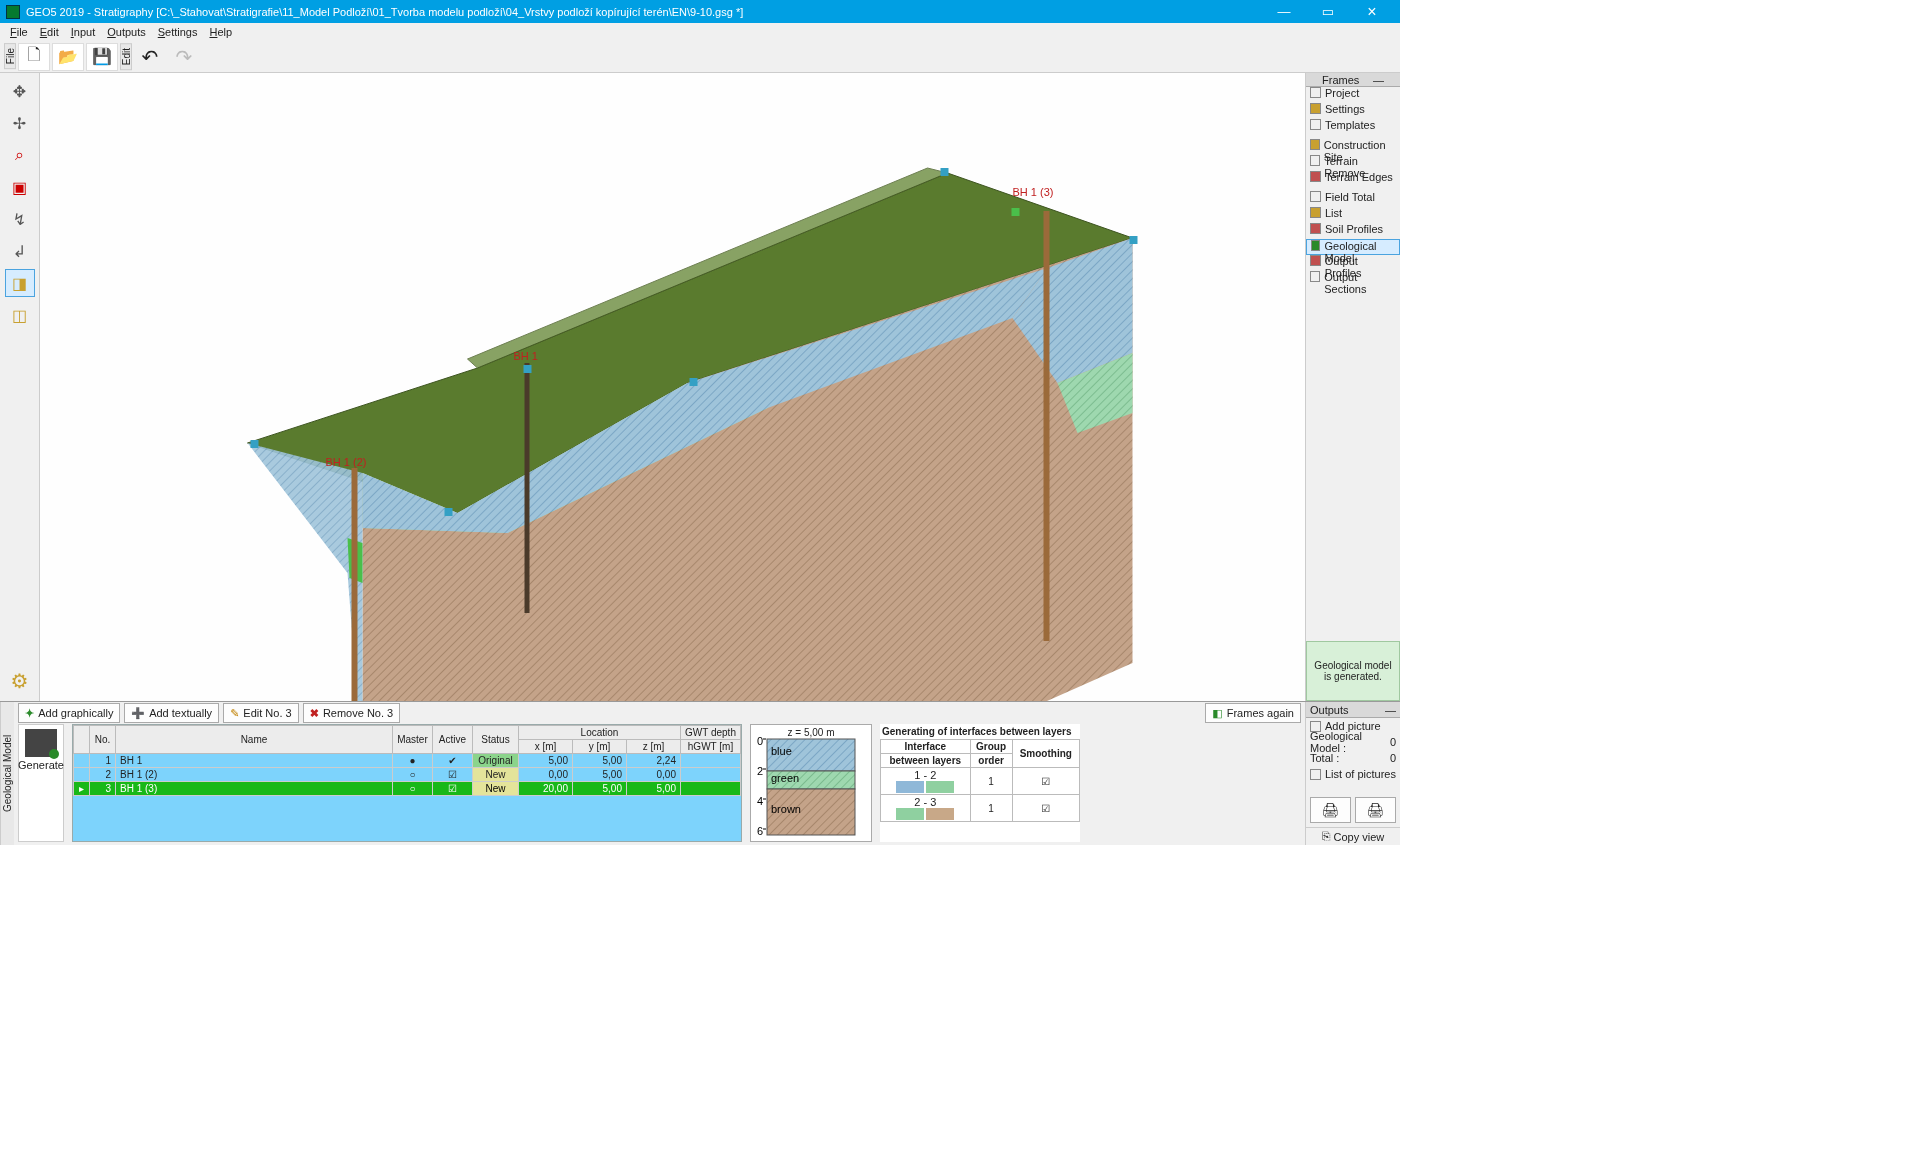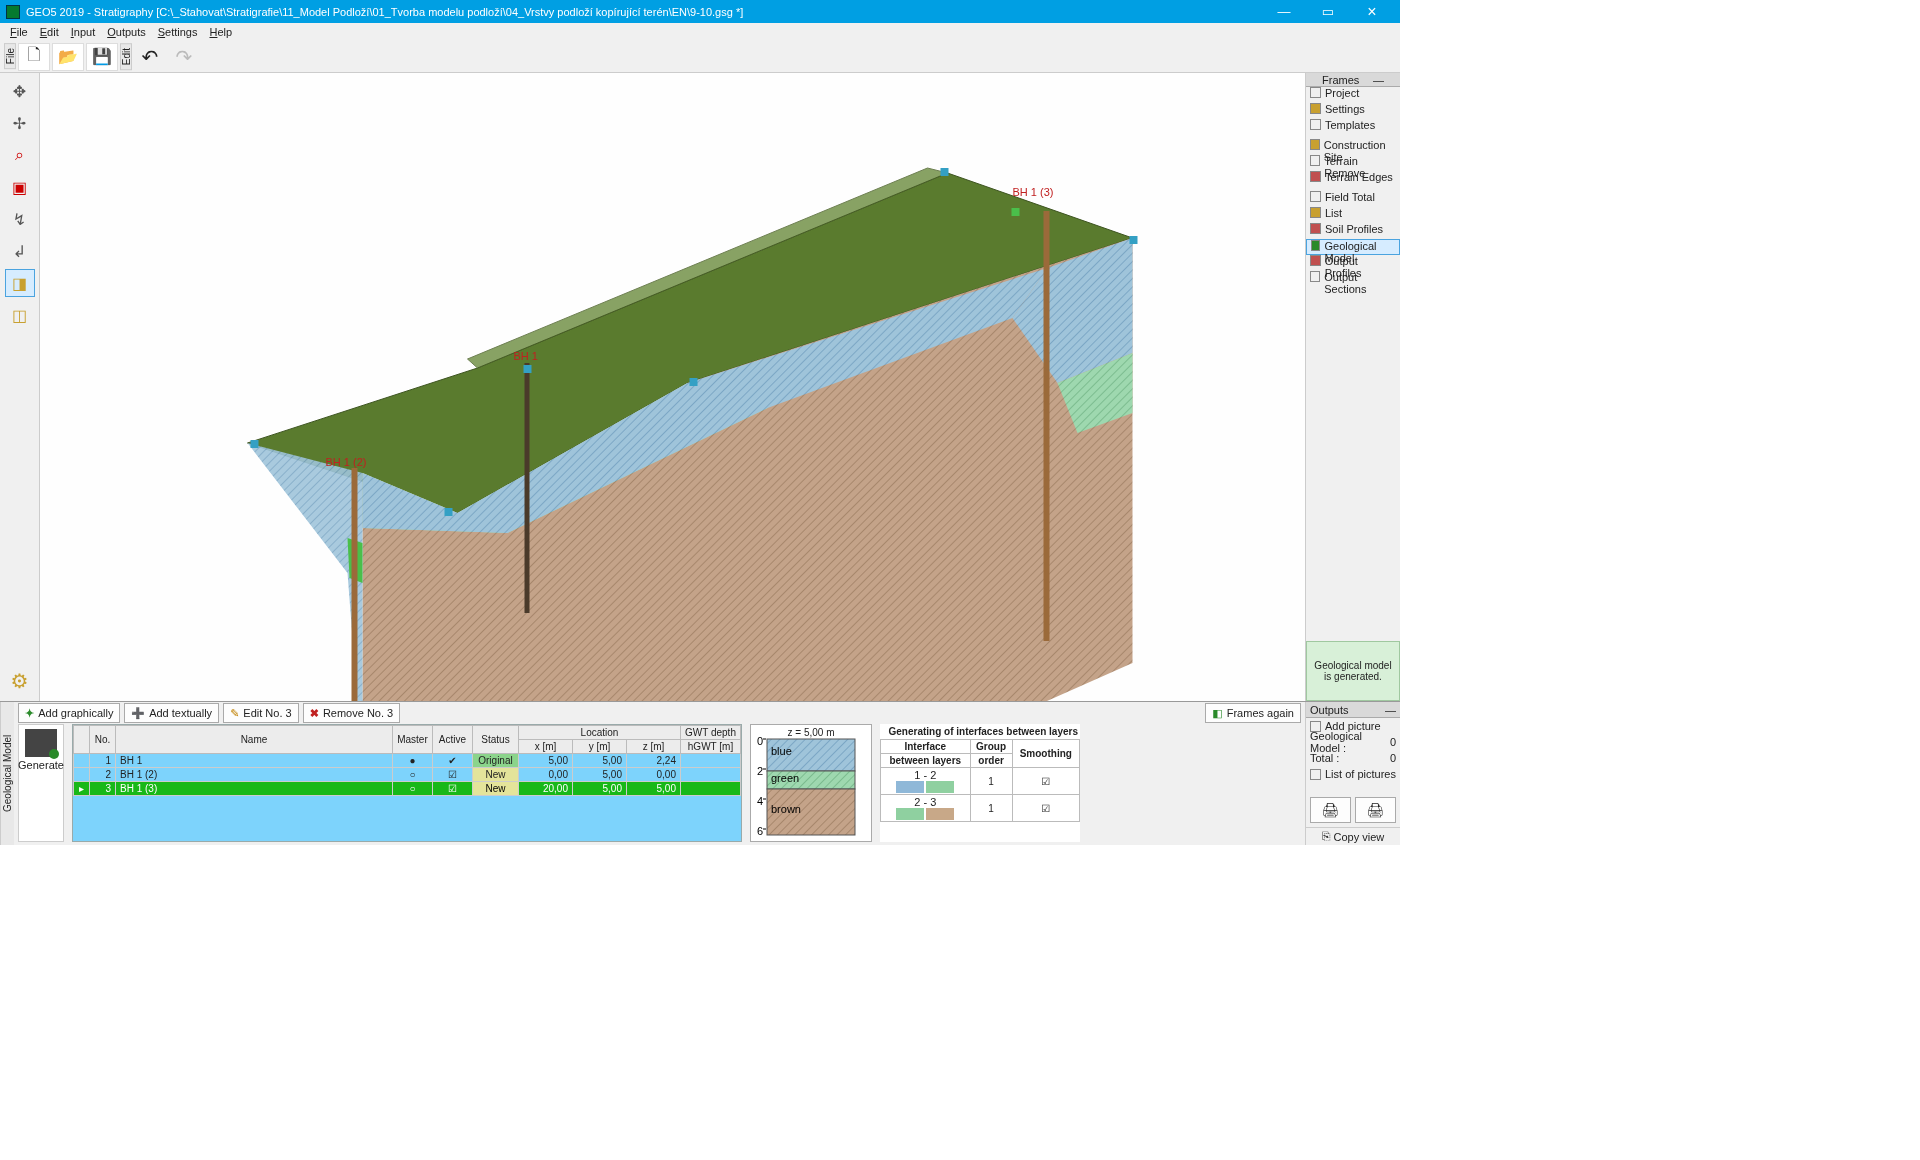--- a/index.html
+++ b/index.html
@@ -47,21 +47,21 @@
 table.grid td{border:1px solid #ccc;padding:1px 4px;font-size:10px;text-align:right;height:14px}
 table.grid td.l{text-align:left}
 table.grid td.c{text-align:center}
 tr.selrow td{background:#18b818;color:#fff}
 tr.selrow td.status{background:#e4e49a;color:#000}
 td.status-orig{background:#8bd48b}
 td.status-new{background:#e4e49a}
 .soilcol{width:122px;background:#fff;border:1px solid #aaa;position:relative}
 .soilcol .zlab{position:absolute;left:0;right:0;top:2px;text-align:center;font-size:10px}
 .interf{width:200px;background:#fff;display:flex;flex-direction:column;}
-.interf .ititle{text-align:right;font-size:10px;padding:2px;font-weight:bold}
+.interf .ititle{text-align:left;font-size:10px;padding:2px;font-weight:bold}
 table.itab{border-collapse:collapse;width:100%}
 table.itab th,table.itab td{border:1px solid #bbb;font-size:10px;padding:1px 3px;text-align:center}
 .swpair{display:flex;gap:2px;justify-content:center}
 .sw{width:28px;height:12px}
 .modelagain{margin-left:auto;height:20px;border:1px solid #aaa;background:#fdfdfd;display:flex;align-items:center;padding:0 6px;gap:4px}
 .modelagain .cube{color:#2a8a2a}
 .outpanel{width:95px;background:#f0f0f0;border-left:1px solid #ccc;display:flex;flex-direction:column}
 .op-row{height:16px;display:flex;align-items:center;padding:0 4px;font-size:10px;gap:4px}
 .op-row.hdr{background:#d9d9d9;border-bottom:1px solid #aaa}
 .opval{margin-left:auto}

